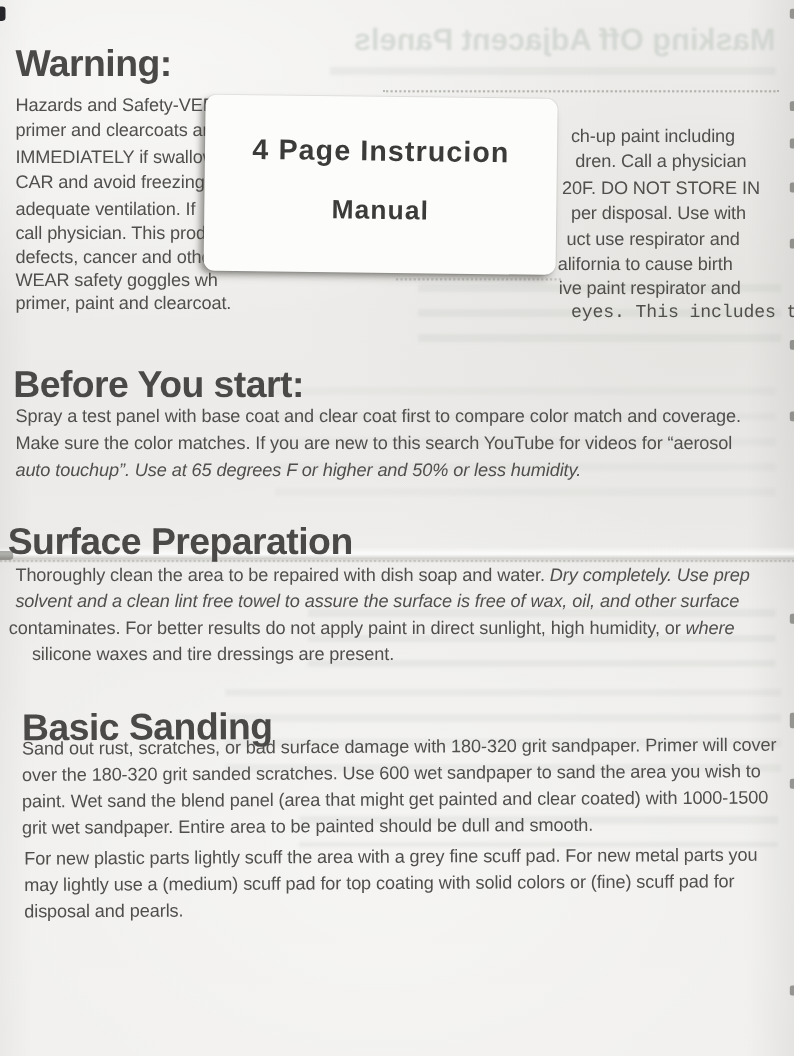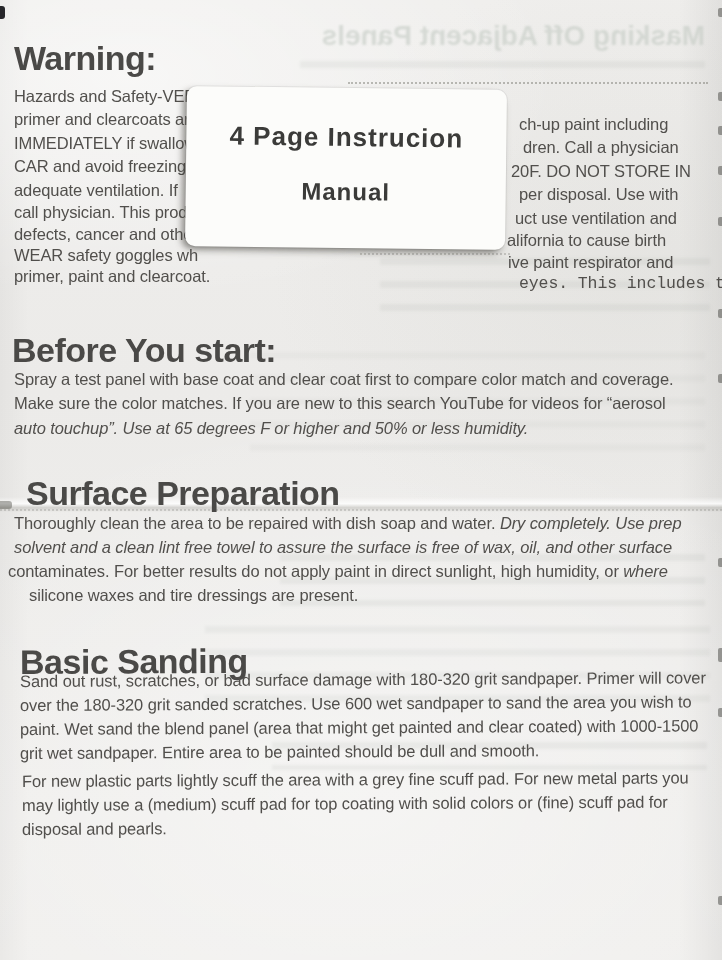--- a/index.html
+++ b/index.html
@@ -71,21 +71,21 @@
   <div class="wline" style="top:134px;">
     <span class="frag">IMMEDIATELY if swallow</span>
     <span class="frag-right" style="left:497px;">20F. DO NOT STORE IN</span>
   </div>
   <div class="wline" style="top:157px;">
     <span class="frag">CAR and avoid freezing.</span>
     <span class="frag-right" style="left:505px;">per disposal. Use with</span>
   </div>
   <div class="wline" style="top:181px;">
     <span class="frag">adequate ventilation. If</span>
-    <span class="frag-right" style="left:501px;">uct use ventilation and</span>
+    <span class="frag-right" style="left:501px;">uct use respirator and</span>
   </div>
   <div class="wline" style="top:203px;">
     <span class="frag">call physician. This produ</span>
     <span class="frag-right" style="left:493px;">alifornia to cause birth</span>
   </div>
   <div class="wline" style="top:225px;">
     <span class="frag">defects, cancer and othe</span>
     <span class="frag-right" style="left:494px;">ive paint respirator and</span>
   </div>
   <div class="wline" style="top:246px;">
@@ -98,21 +98,21 @@
     <div class="sticker-l1">4 Page Instrucion</div>
     <div class="sticker-l2">Manual</div>
   </div>
 
   <h1 class="h1" style="left:12px;top:308px;">Before You start:</h1>
   <span class="stray-dot">.</span>
   <div class="body-line" style="left:14px;top:370px;">Spray a test panel with base coat and clear coat first to compare color match and coverage.</div>
   <div class="body-line" style="left:14px;top:394px;">Make sure the color matches.  If you are new to this search YouTube for videos for “aerosol</div>
   <div class="body-line" style="left:14px;top:419px;font-style:italic;">auto touchup”.  Use at 65 degrees F or higher and 50% or less humidity.</div>
 
-  <h1 class="h1" style="left:26px;top:458px;margin-top:16px;">Surface Preparation</h1>
+  <h1 class="h1" style="left:7px;top:458px;margin-top:16px;">Surface Preparation</h1>
   <div class="body-line" style="left:14px;top:514px;"><span>Thoroughly clean the area to be repaired with dish soap and water.  </span><span class="it">Dry completely. Use prep</span></div>
   <div class="body-line it" style="left:14px;top:538px;">solvent and a clean lint free towel to assure the surface is free of wax, oil, and other surface</div>
   <div class="body-line" style="left:8px;top:562px;"><span>contaminates. For better results do not apply paint in direct sunlight, high humidity, or </span><span class="it">where</span></div>
   <div class="body-line" style="left:14px;top:586px;margin-left:15px;">silicone waxes and tire dressings are present.</div>
 
   <h1 class="h1 tilt" style="left:20px;top:620px;">Basic Sanding</h1>
   <div class="body-line tilt" style="left:20px;top:672px;">Sand out rust, scratches, or bad surface damage with 180-320 grit sandpaper. Primer will cover</div>
   <div class="body-line tilt" style="left:20px;top:696px;">over the 180-320 grit sanded scratches. Use 600 wet sandpaper to sand the area you wish to</div>
   <div class="body-line tilt" style="left:20px;top:720px;">paint. Wet sand the blend panel (area that might get painted and clear coated) with 1000-1500</div>
   <div class="body-line tilt" style="left:20px;top:744px;">grit wet sandpaper. Entire area to be painted should be dull and smooth.</div>

